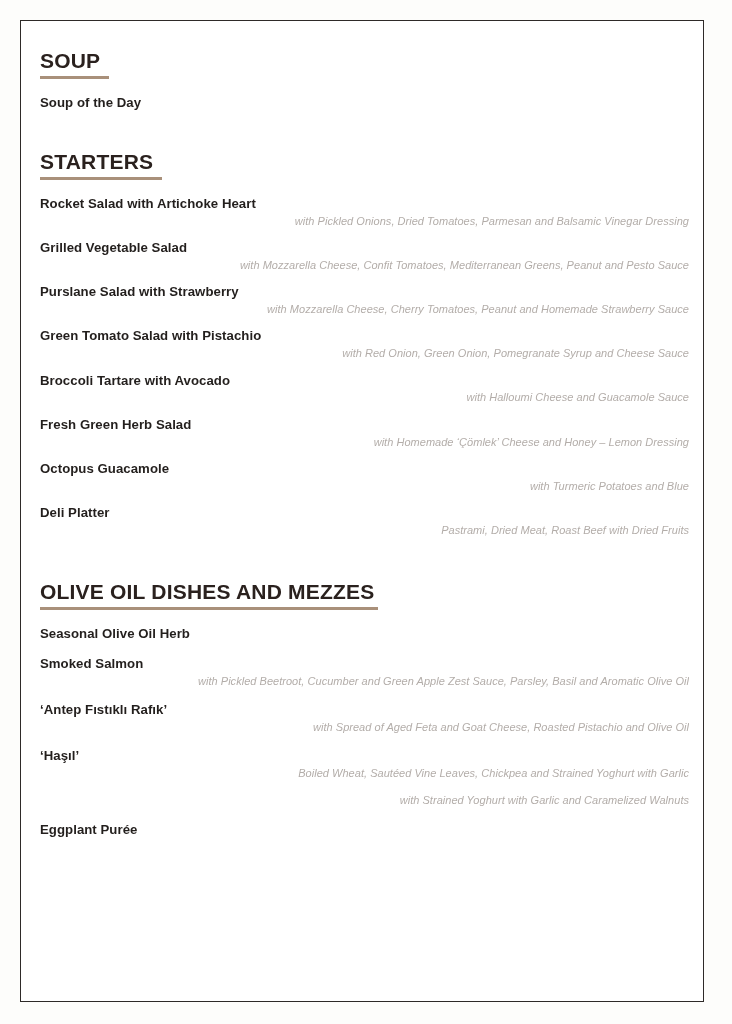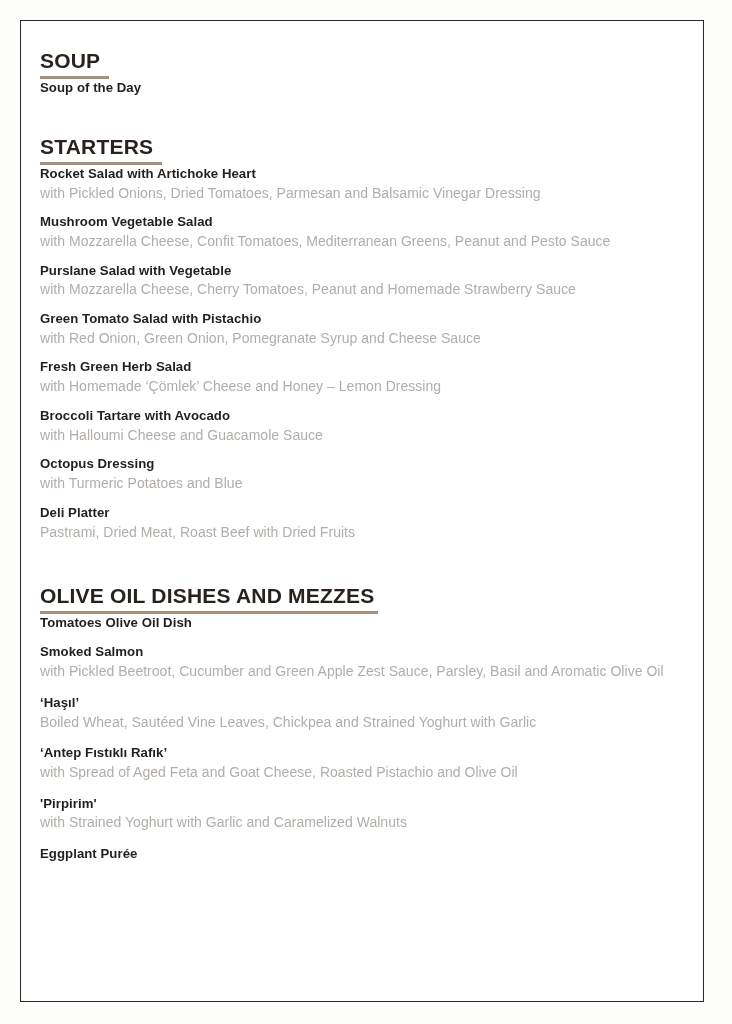--- a/index.html
+++ b/index.html
@@ -50,41 +50,43 @@
     line-height: 1.12;
   }
   .section-soup .section-heading { padding-right: 9px; }
   .section-starters .section-heading { padding-right: 9px; }
   .section-olive .section-heading { padding-right: 4px; }
 
   .section-soup { margin-top: 12px; }
   .section-starters { margin-top: 39px; }
   .section-olive { margin-top: 42px; }
 
-  .section-items { }
+  .section-items { margin-top: 15px; }
 
   
   .menu-item {
     margin-bottom: 12px;
   }
   .menu-item:last-child { margin-bottom: 0; }
 
   .item-name {
     font-size: 13.2px;
     font-weight: bold;
     color: #231f1d;
     line-height: 1.35;
     letter-spacing: 0.05px;
   }
   .item-desc {
-    font-size: 14px;
+    font-size: 11px;
+    font-style: italic;
     color: #b3ada9;
     line-height: 1.4;
     letter-spacing: 0.03px;
     margin-top: 1px;
+    text-align: right;
   }
   .menu-item.no-desc { margin-bottom: 18px; }
 
   
   .list-starters .menu-item { margin-bottom: 10px; }
   .list-olive .menu-item { margin-bottom: 12px; }
 </style>
 </head>
 <body>
 
@@ -103,85 +105,84 @@
     <div class="section section-starters">
       <div class="section-heading">STARTERS</div>
       <div class="section-items list-starters">
 
         <div class="menu-item">
           <div class="item-name">Rocket Salad with Artichoke Heart</div>
           <div class="item-desc">with Pickled Onions, Dried Tomatoes, Parmesan and Balsamic Vinegar Dressing</div>
         </div>
 
         <div class="menu-item">
-          <div class="item-name">Mushroom Vegetable Salad</div>
+          <div class="item-name">Grilled Vegetable Salad</div>
           <div class="item-desc">with Mozzarella Cheese, Confit Tomatoes, Mediterranean Greens, Peanut and Pesto Sauce</div>
         </div>
 
 
         <div class="menu-item">
-          <div class="item-name">Purslane Salad with Vegetable</div>
+          <div class="item-name">Purslane Salad with Strawberry</div>
           <div class="item-desc">with Mozzarella Cheese, Cherry Tomatoes, Peanut and Homemade Strawberry Sauce</div>
         </div>
 
         <div class="menu-item">
           <div class="item-name">Green Tomato Salad with Pistachio</div>
           <div class="item-desc">with Red Onion, Green Onion, Pomegranate Syrup and Cheese Sauce</div>
         </div>
 
         <div class="menu-item">
+          <div class="item-name">Broccoli Tartare with Avocado</div>
+          <div class="item-desc">with Halloumi Cheese and Guacamole Sauce</div>
+        </div>
+
+        <div class="menu-item">
           <div class="item-name">Fresh Green Herb Salad</div>
           <div class="item-desc">with Homemade ‘Çömlek’ Cheese and Honey – Lemon Dressing</div>
         </div>
 
         <div class="menu-item">
-          <div class="item-name">Broccoli Tartare with Avocado</div>
-          <div class="item-desc">with Halloumi Cheese and Guacamole Sauce</div>
-        </div>
-
-        <div class="menu-item">
-          <div class="item-name">Octopus Dressing</div>
+          <div class="item-name">Octopus Guacamole</div>
           <div class="item-desc">with Turmeric Potatoes and Blue</div>
         </div>
 
 
         <div class="menu-item">
           <div class="item-name">Deli Platter</div>
           <div class="item-desc">Pastrami, Dried Meat, Roast Beef with Dried Fruits</div>
         </div>
 
       </div>
     </div>
 
     <div class="section section-olive">
       <div class="section-heading">OLIVE OIL DISHES AND MEZZES</div>
       <div class="section-items list-olive">
 
         <div class="menu-item no-desc">
-          <div class="item-name">Tomatoes Olive Oil Dish</div>
+          <div class="item-name">Seasonal Olive Oil Herb</div>
         </div>
 
         <div class="menu-item">
           <div class="item-name">Smoked Salmon</div>
           <div class="item-desc">with Pickled Beetroot, Cucumber and Green Apple Zest Sauce, Parsley, Basil and Aromatic Olive Oil</div>
         </div>
 
         <div class="menu-item">
+          <div class="item-name">‘Antep Fıstıklı Rafık’</div>
+          <div class="item-desc">with Spread of Aged Feta and Goat Cheese, Roasted Pistachio and Olive Oil</div>
+        </div>
+
+        <div class="menu-item">
           <div class="item-name">‘Haşıl’</div>
           <div class="item-desc">Boiled Wheat, Sautéed Vine Leaves, Chickpea and Strained Yoghurt with Garlic</div>
         </div>
 
-        <div class="menu-item">
-          <div class="item-name">‘Antep Fıstıklı Rafık’</div>
-          <div class="item-desc">with Spread of Aged Feta and Goat Cheese, Roasted Pistachio and Olive Oil</div>
-        </div>
-
 
         <div class="menu-item">
-          <div class="item-name">'Pirpirim'</div>
           <div class="item-desc">with Strained Yoghurt with Garlic and Caramelized Walnuts</div>
         </div>
 
         <div class="menu-item">
           <div class="item-name">Eggplant Purée</div>
 
         </div>
 
       </div>
     </div>

